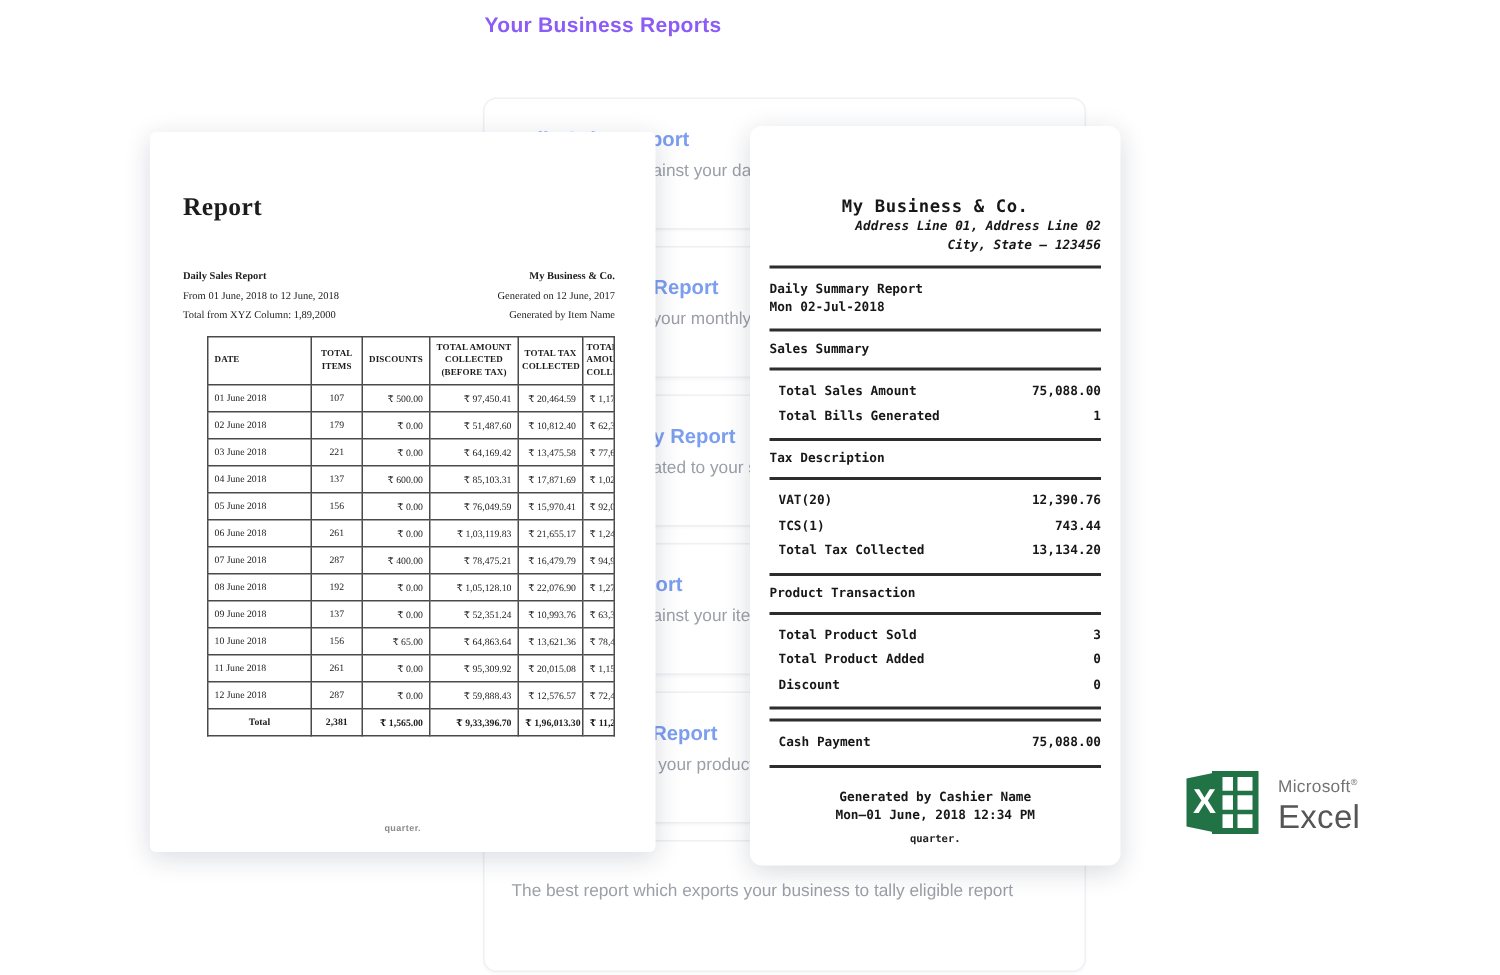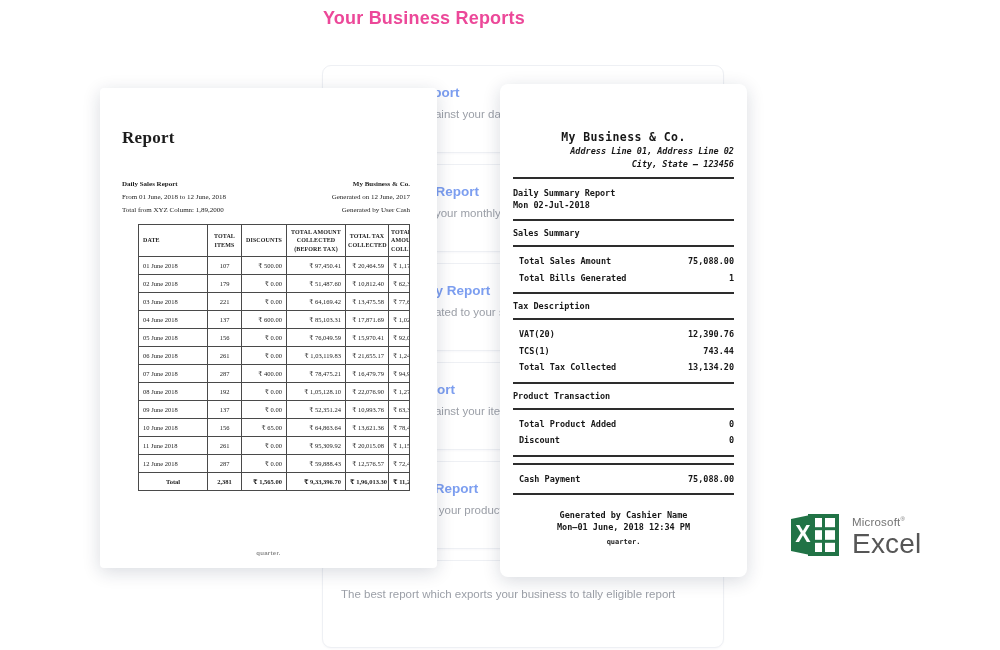--- a/index.html
+++ b/index.html
@@ -1,20 +1,20 @@
 <!DOCTYPE html>
 <html><head>
 <meta charset="utf-8">
 <style>
   html,body{margin:0;padding:0;background:#fff;}
   .stage{position:relative;width:1000px;height:650px;overflow:hidden;background:#fff;
          font-family:"Liberation Sans",sans-serif;-webkit-font-smoothing:antialiased;}
 
   
-  .page-title{position:absolute;left:323px;top:8px;font-size:18px;font-weight:700;color:#ec4899;letter-spacing:.2px;}
+  .page-title{position:absolute;left:323px;top:8px;font-size:14px;font-weight:700;color:#8b5cf6;letter-spacing:.2px;}
 
   
   .report-card{position:absolute;left:322px;width:402px;height:88px;background:#fff;
                border:1px solid #eef0f4;border-radius:9px;box-sizing:border-box;
                padding:19px 18px 0 18px;z-index:1;box-shadow:0 1px 2px rgba(30,40,80,.03);}
   .report-card .rc-title{font-size:13.5px;font-weight:700;color:#7c9ef0;line-height:15px;}
   .report-card .rc-desc{font-size:11.5px;color:#9b9fa7;line-height:14px;margin-top:7px;}
 
   
   .document{position:absolute;left:100px;top:88px;width:337px;height:480px;background:#fff;
@@ -56,21 +56,21 @@
   .r-section{line-height:12px;margin:1px 0;}
   .r-row{display:flex;justify-content:space-between;line-height:16.5px;padding-left:6px;}
   .r-footer{text-align:center;line-height:12px;margin-top:14px;}
   .r-brand{text-align:center;font-size:7px;margin-top:5px;color:#222;}
 
   
   .excel-badge{position:absolute;left:788px;top:508px;z-index:2;display:flex;align-items:center;}
   .excel-text{margin-left:10px;line-height:1;}
   .excel-brand{font-size:11.5px;color:#737373;letter-spacing:.2px;}
   .excel-brand sup{font-size:6px;}
-  .excel-product{font-size:28px;color:#565656;margin-top:2px;letter-spacing:.2px;}
+  .excel-product{font-size:22px;color:#565656;margin-top:2px;letter-spacing:.2px;}
 </style>
 </head>
 <body>
 
 <div class="stage">
 
   <div class="page-title">Your Business Reports</div>
 
   <div id="report-list">
     <div class="report-card" style="top: 65px;">
@@ -106,21 +106,21 @@
   <div class="document">
     <div class="doc-title">Report</div>
     <div class="doc-meta-left">
       <div class="meta-bold">Daily Sales Report</div>
       <div>From 01 June, 2018 to 12 June, 2018</div>
       <div>Total from XYZ Column: 1,89,2000</div>
     </div>
     <div class="doc-meta-right">
       <div class="meta-bold">My Business &amp; Co.</div>
       <div>Generated on 12 June, 2017</div>
-      <div>Generated by User Cash</div>
+      <div>Generated by Item Name</div>
     </div>
     <table class="doc-table">
         <thead>
           <tr>
             <th>DATE</th>
             <th>TOTAL ITEMS</th>
             <th>DISCOUNTS</th>
             <th>TOTAL AMOUNT COLLECTED (BEFORE TAX)</th>
             <th>TOTAL TAX COLLECTED</th>
             <th>TOTAL AMOUNT COLLECTED</th>
@@ -268,20 +268,24 @@
           <span>TCS(1)</span>
           <span>743.44</span>
         </div>
         <div class="r-row">
           <span>Total Tax Collected</span>
           <span>13,134.20</span>
         </div>
         <div class="r-rule"></div>
         <div class="r-section">Product Transaction</div>
         <div class="r-rule"></div>
+        <div class="r-row">
+          <span>Total Product Sold</span>
+          <span>3</span>
+        </div>
         <div class="r-row">
           <span>Total Product Added</span>
           <span>0</span>
         </div>
         <div class="r-row">
           <span>Discount</span>
           <span>0</span>
         </div>
         <div class="r-rule"></div>
         <div class="r-rule"></div>

